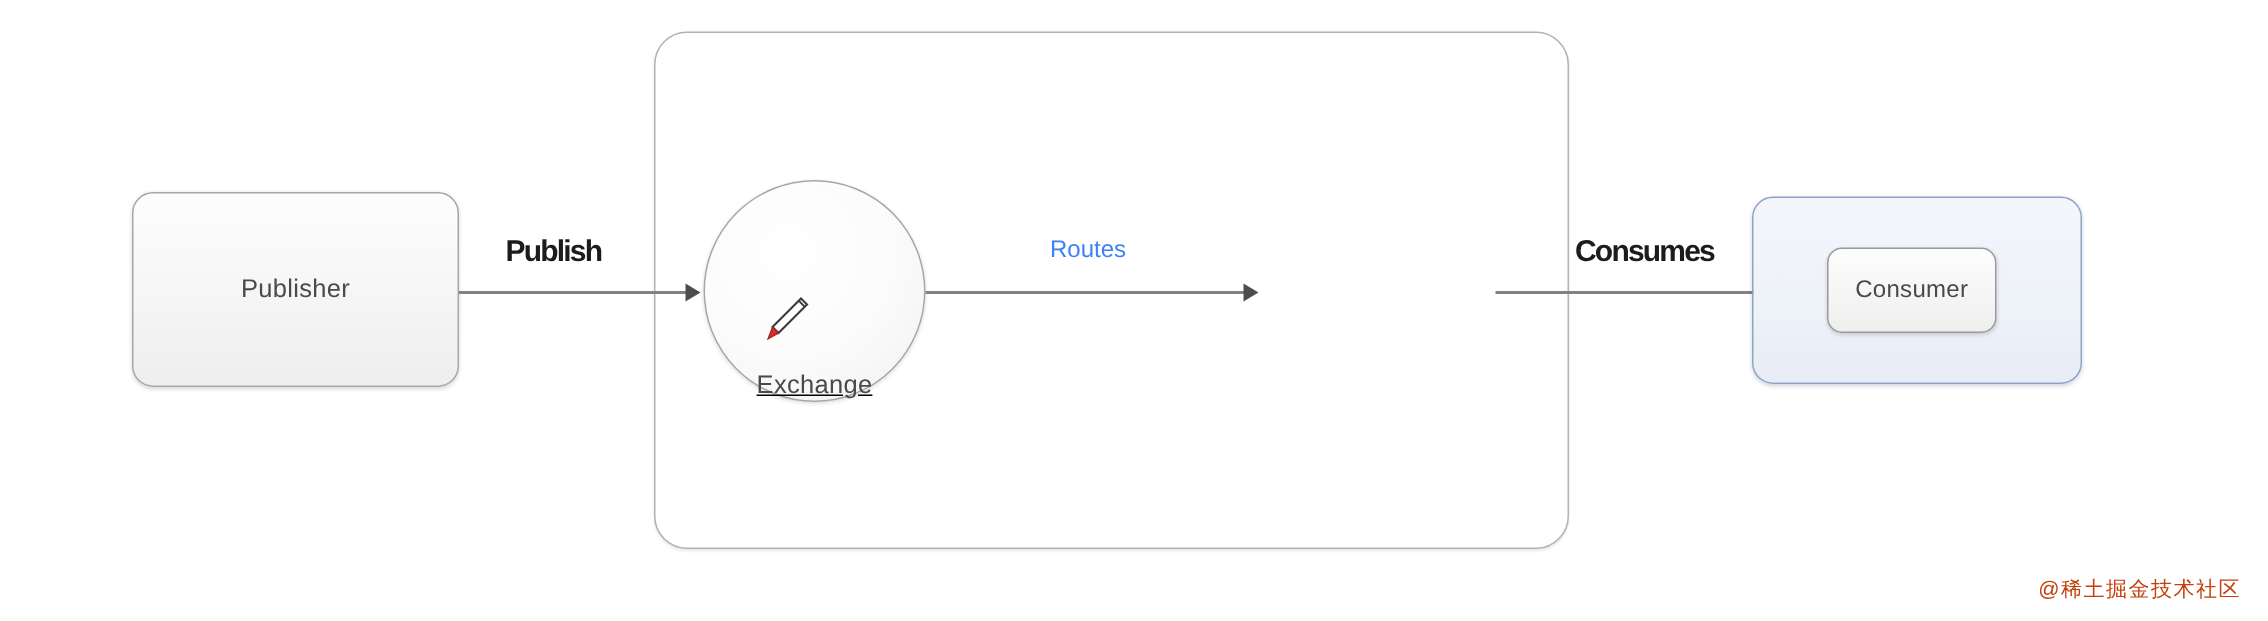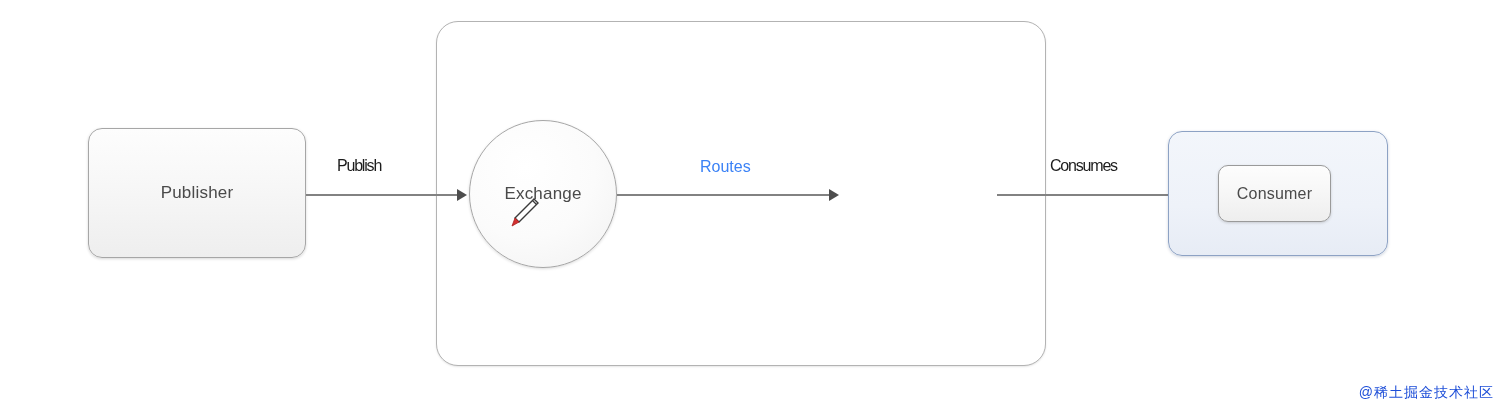--- a/index.html
+++ b/index.html
@@ -61,22 +61,23 @@
 
   
   .node-circle {
     position: absolute;
     box-sizing: border-box;
     border: 1.3px solid #a6a6a6;
     border-radius: 50%;
     background: radial-gradient(circle at 38% 32%, #ffffff 0%, #fbfbfb 52%, #f1f1f1 100%);
     box-shadow: 0 1px 3px rgba(0,0,0,0.14);
     display: flex;
-    align-items: center;
+    align-items: flex-end;
     justify-content: center;
+    text-decoration: underline;
   }
   #exchange-circle {
     left: 469px;
     top: 120px;
     width: 148px;
     height: 148px;
   }
   #queue-circle {
     left: 849px;
     top: 120px;
@@ -139,40 +140,40 @@
   #arrow-q    { left: 829px; top: 189px; }
   #arrow-cons { left: 1204px; top: 189px; }
 
   
   .edge-label {
     position: absolute;
     white-space: nowrap;
     color: #3a3a3a;
   }
   .edge-label.bold {
-    font-weight: normal;
-    font-size: 16px;
+    font-weight: bold;
+    font-size: 20px;
     letter-spacing: -1.2px;
     color: #1c1c1c;
   }
   .edge-label.plain {
     font-size: 16px;
     color: #3b82f6;
   }
   #label-publish  { left: 337px; top: 157px; }
   #label-routes   { left: 700px; top: 158px; }
   #label-consumes { left: 1050px; top: 157px; }
 
   
   #watermark {
     position: absolute;
     right: 18px;
     bottom: 12px;
     font-size: 14px;
-    color: #1d4ed8;
+    color: #c2410c;
     letter-spacing: 1px;
     white-space: nowrap;
     user-select: none;
   }
 </style>
 </head>
 <body>
 
 <div id="canvas">
 

